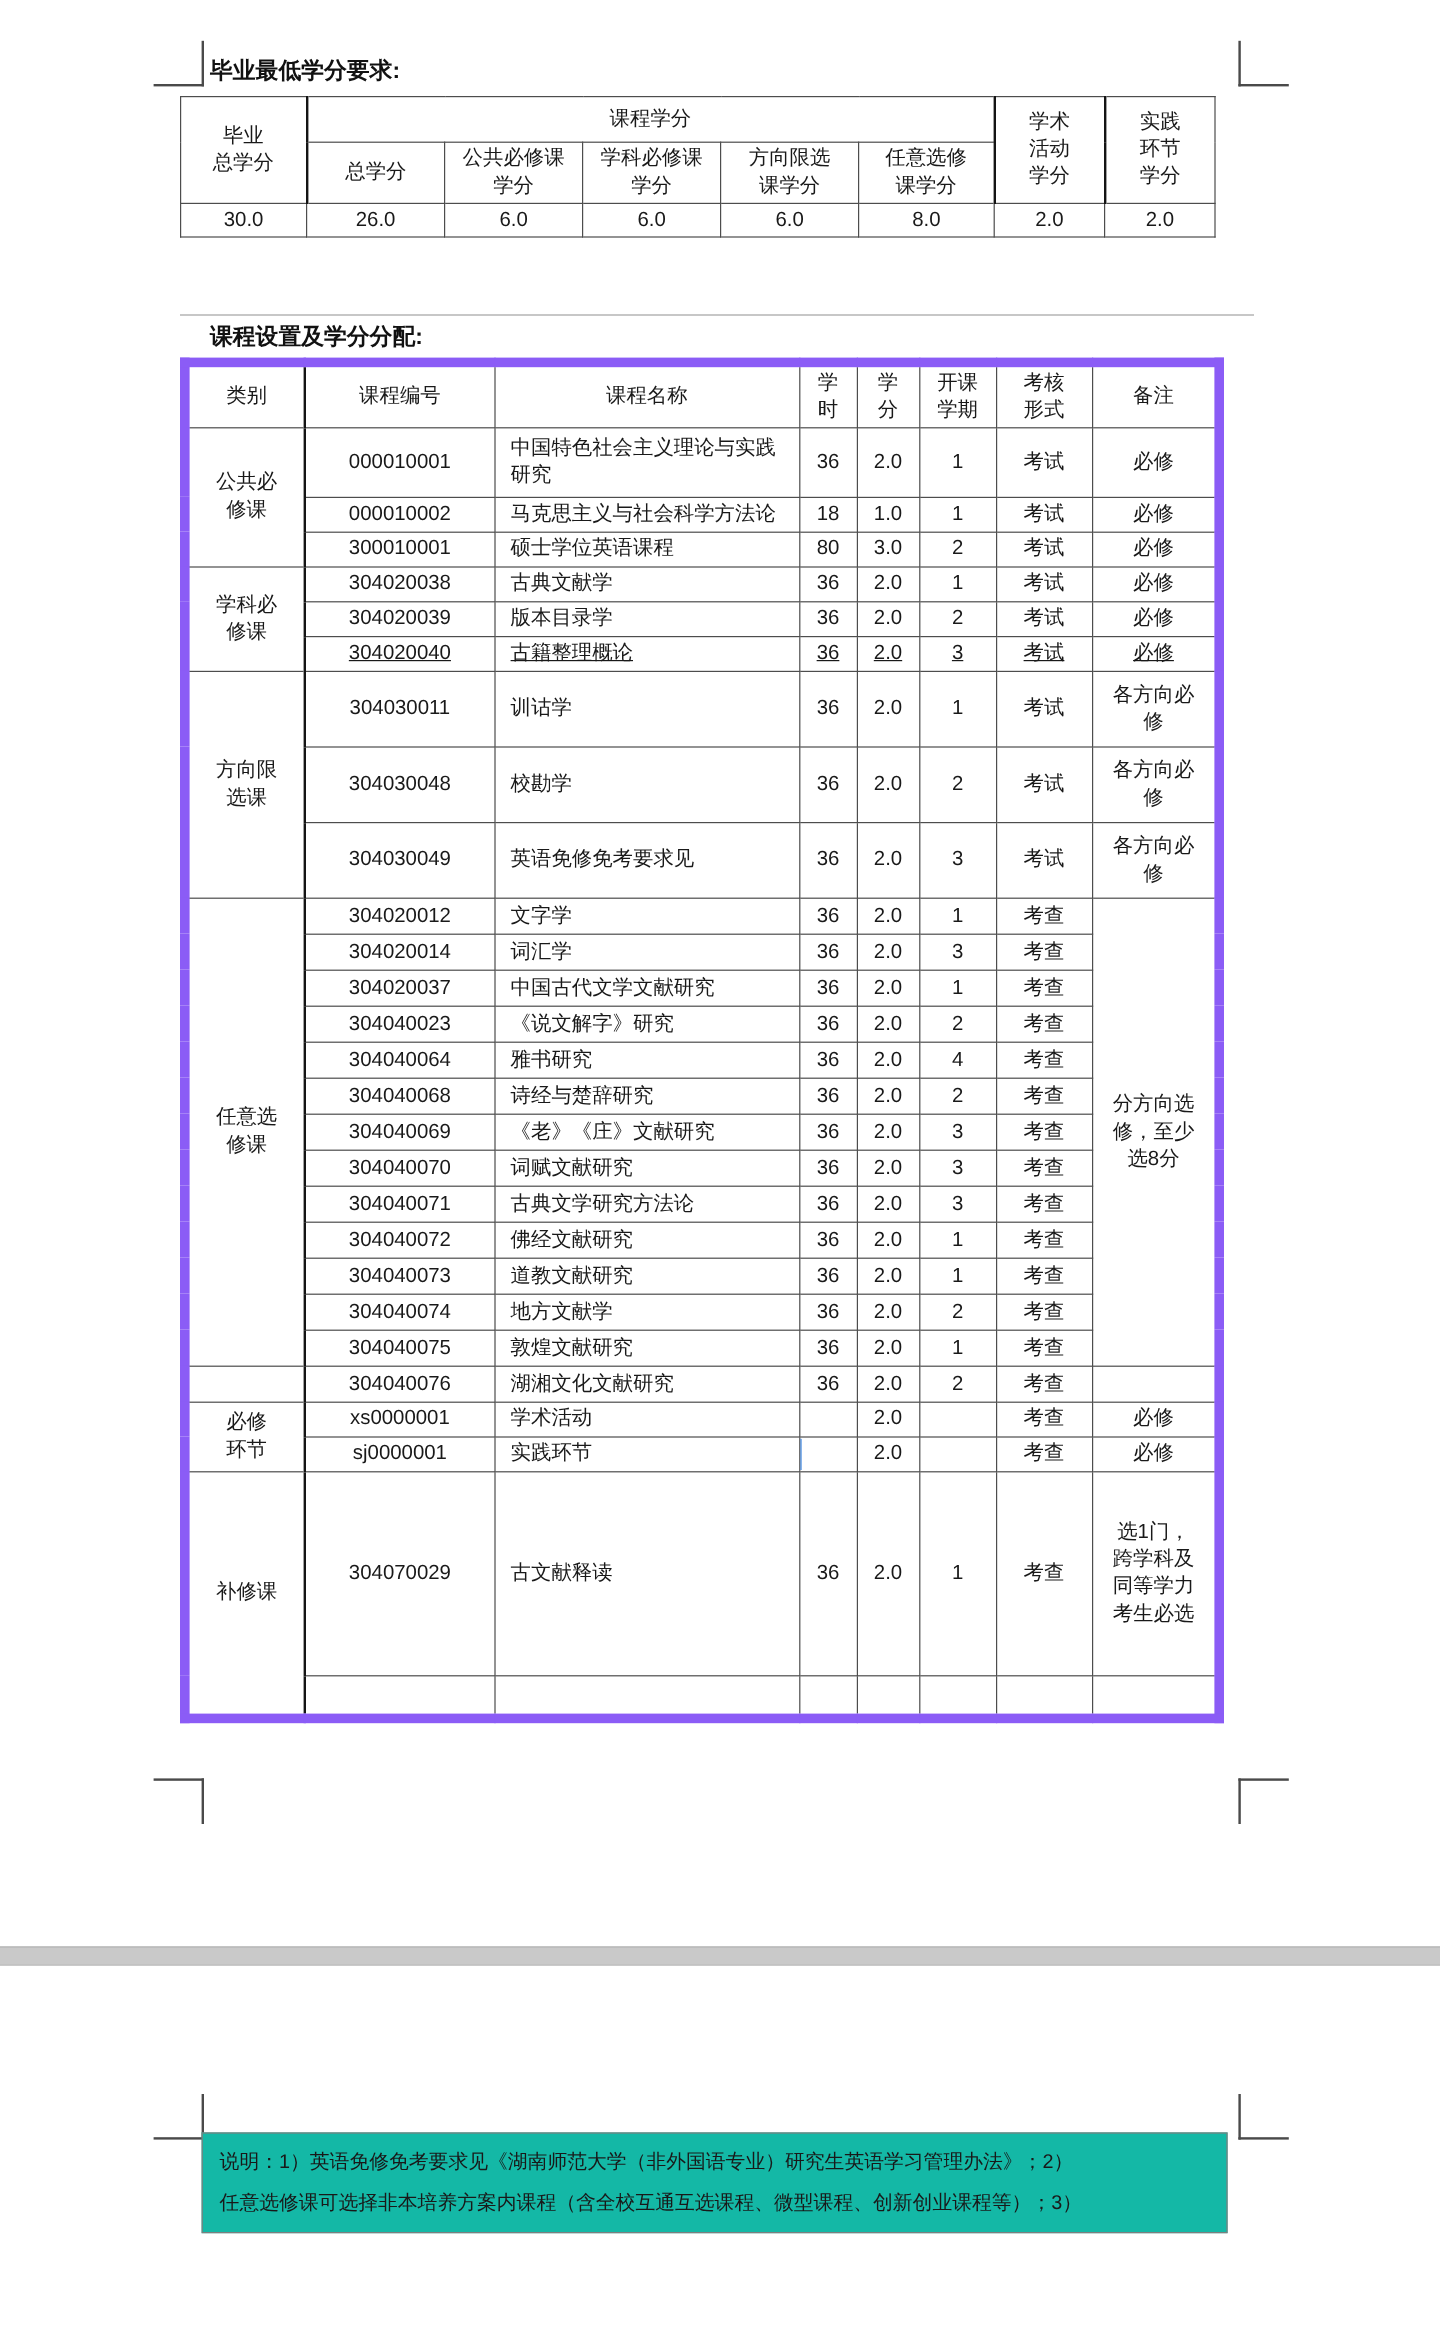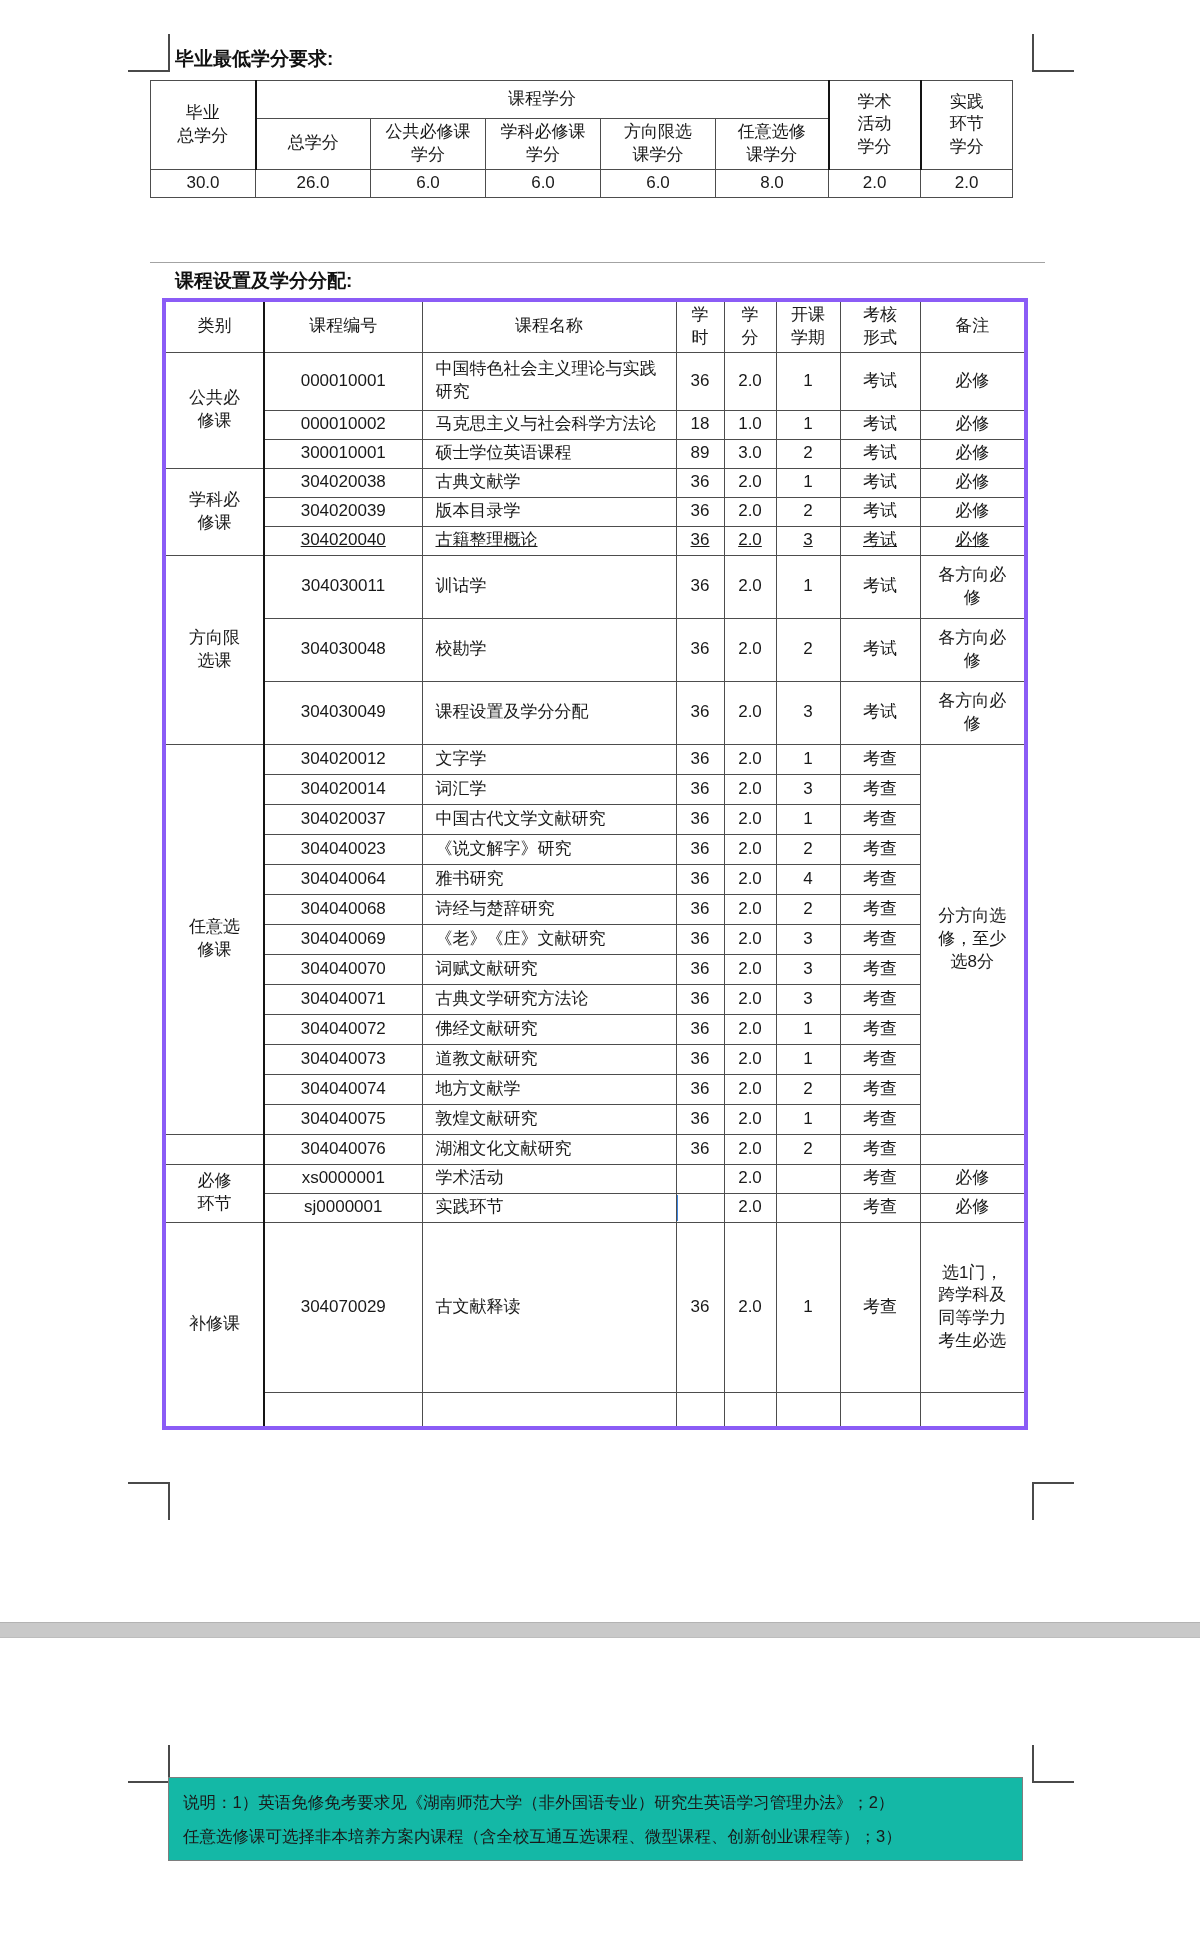--- a/index.html
+++ b/index.html
@@ -15,21 +15,21 @@
 
   .doc-title{position:absolute;left:175px;font-size:19px;font-weight:bold;color:#111;}
 
   table{border-collapse:collapse;table-layout:fixed;font-size:17px;color:#191919;}
   td,th{border:1px solid #4d4d4d;text-align:center;vertical-align:middle;
         padding:2px 4px;font-weight:normal;line-height:1.35;overflow:hidden;}
   .pre{white-space:pre-line;}
   .thick-l{border-left:2px solid #141414 !important;}
 
   .t1{position:absolute;left:150px;top:80px;width:862px;border:1.5px solid #2a2a2a;}
-  .t2{position:absolute;left:150px;top:298px;width:862px;border:4px solid #8b5cf6;margin-left:12px;}
+  .t2{position:absolute;left:150px;top:298px;width:862px;border:8px solid #8b5cf6;}
   .t2 td.code{border-left:2px solid #141414;}
   .t2 td.name{text-align:left;padding-left:13px;white-space:pre-line;}
   .t2 td.cat{white-space:pre-line;}
   .t2 td.remark{white-space:pre-line;padding:2px 3px;}
 
   .rule{position:absolute;left:150px;top:262px;width:895px;height:1px;background:#a3a3a3;}
 
   .cursor{position:absolute;left:-2px;top:1px;width:3px;height:26px;}
 
   .separator{position:absolute;left:0;top:1622px;width:1200px;height:14px;
@@ -147,21 +147,21 @@
           <td class="name">马克思主义与社会科学方法论</td>
           <td class="num">18</td>
           <td class="num">1.0</td>
           <td class="num">1</td>
           <td class="num">考试</td>
           <td class="remark">必修</td>
         </tr>
         <tr style="height: 29px;">
           <td class="code">300010001</td>
           <td class="name">硕士学位英语课程</td>
-          <td class="num">89</td>
+          <td class="num">80</td>
           <td class="num">3.0</td>
           <td class="num">2</td>
           <td class="num">考试</td>
           <td class="remark">必修</td>
         </tr>
         <tr style="height: 29px;">
           <td class="cat" rowspan="3">学科必
 修课</td>
           <td class="code">304020038</td>
           <td class="name">古典文献学</td>
@@ -206,21 +206,21 @@
           <td class="name">校勘学</td>
           <td class="num">36</td>
           <td class="num">2.0</td>
           <td class="num">2</td>
           <td class="num">考试</td>
           <td class="remark">各方向必
 修</td>
         </tr>
         <tr style="height: 63px;">
           <td class="code">304030049</td>
-          <td class="name">课程设置及学分分配</td>
+          <td class="name">英语免修免考要求见</td>
           <td class="num">36</td>
           <td class="num">2.0</td>
           <td class="num">3</td>
           <td class="num">考试</td>
           <td class="remark">各方向必
 修</td>
         </tr>
         <tr style="height: 30px;">
           <td class="cat" rowspan="13">任意选
 修课</td>

